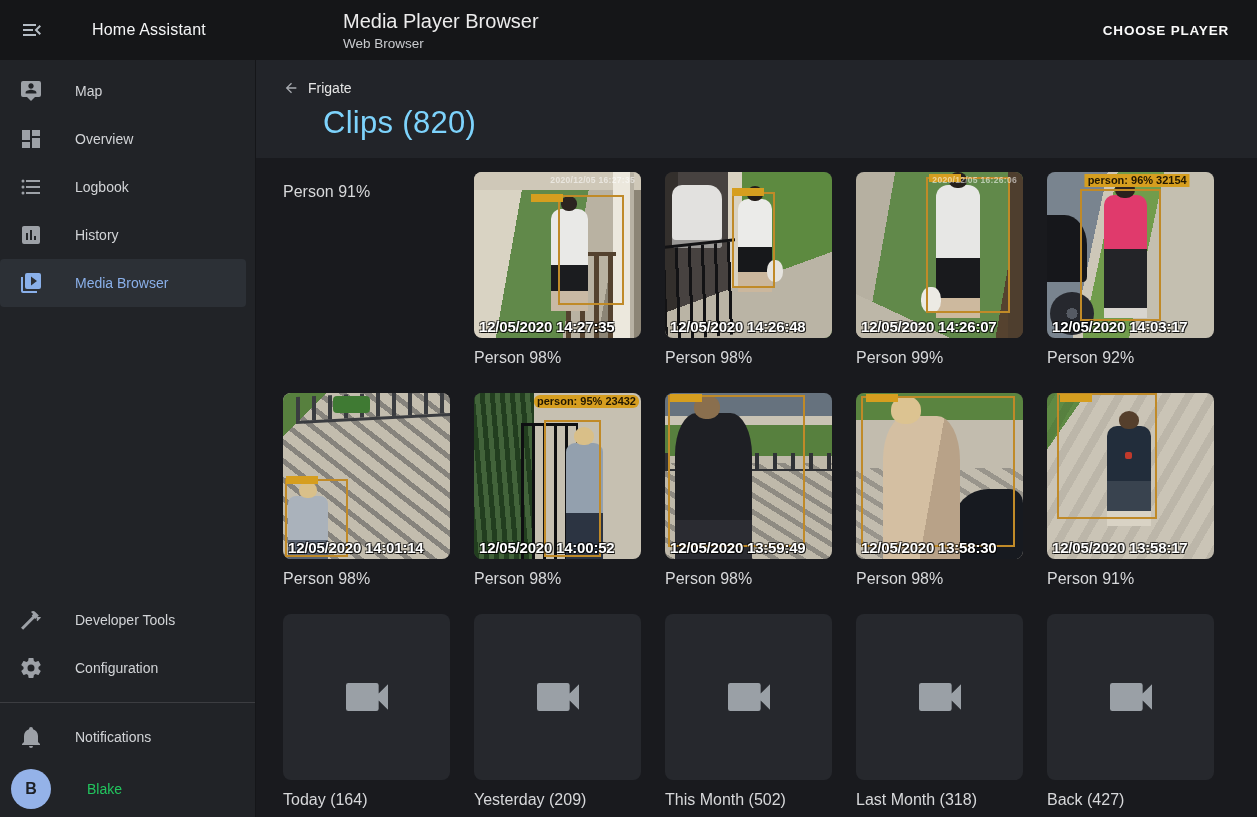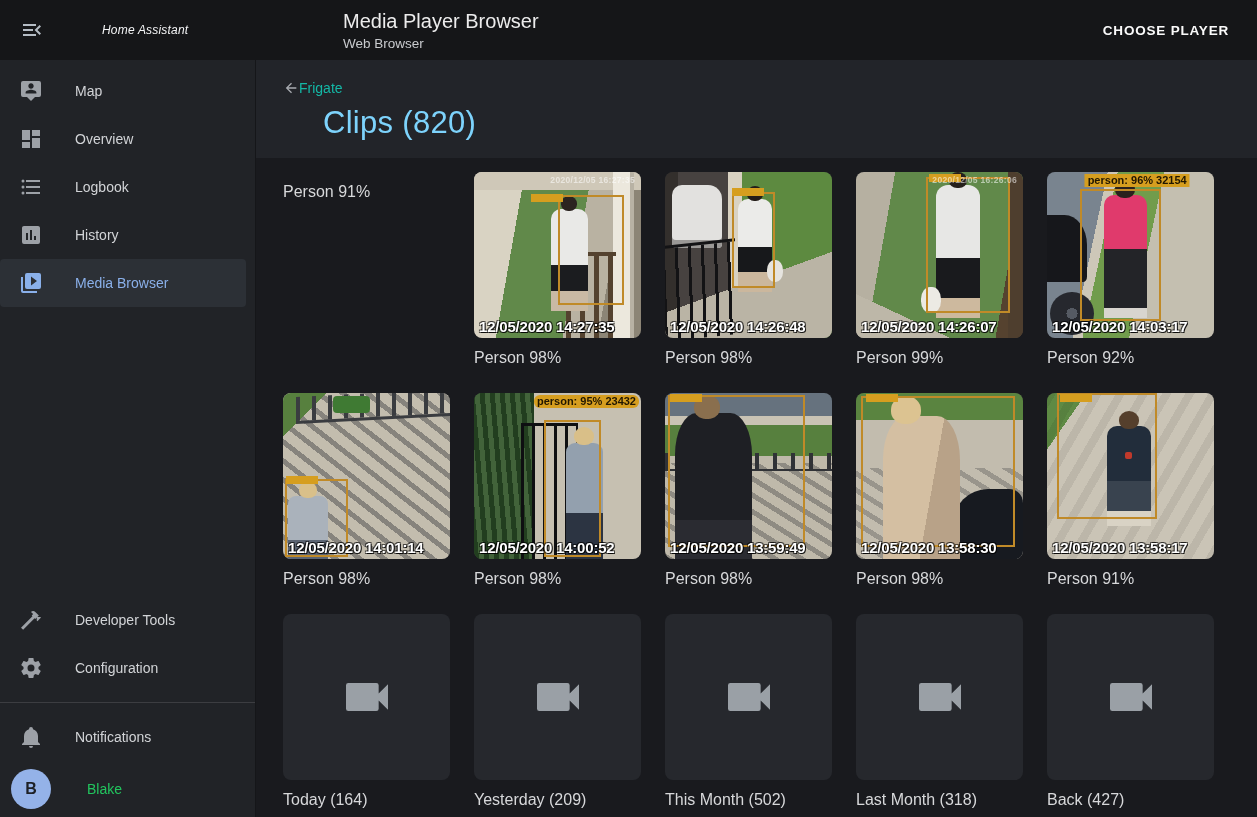--- a/index.html
+++ b/index.html
@@ -5,21 +5,21 @@
   * { box-sizing: border-box; margin: 0; padding: 0; }
   html,body { width:1257px; height:817px; overflow:hidden; background:#191a1e;
     font-family:"Liberation Sans", sans-serif; -webkit-font-smoothing:antialiased; }
 
   
   .topbar { position:absolute; left:0; top:0; width:1257px; height:60px;
     background:#151618; color:#fff; display:flex; align-items:center; z-index:30; }
   .menu-btn { width:48px; height:48px; margin-left:8px; display:flex; align-items:center;
     justify-content:center; cursor:pointer; border-radius:50%; }
   .menu-btn svg { width:24px; height:24px; fill:#b4bcc4; }
-  .app-title { font-size:12px; color:#f4f5f6; margin-left:46px; letter-spacing:.2px;font-style:italic; }
+  .app-title { font-size:16px; color:#f4f5f6; margin-left:36px; letter-spacing:.2px; }
   .topbar-title { position:absolute; left:343px; top:9px; }
   .topbar-title .t { font-size:20px; color:#ececec; line-height:24px; }
   .topbar-title .s { font-size:13.5px; color:#c9cbce; line-height:18px; margin-top:2px; }
   .choose-player { margin-left:auto; margin-right:20px; font-size:13.5px; font-weight:700;
     letter-spacing:.8px; color:#fafafa; cursor:pointer; padding:8px 8px; }
 
   
   .sidebar { position:absolute; left:0; top:60px; width:256px; height:757px;
     background:#212327; border-right:1px solid rgba(0,0,0,.35);
     display:flex; flex-direction:column; padding-top:7px; z-index:20; }
@@ -34,21 +34,21 @@
   .sidebar-bottom { margin-top:auto; }
   .side-divider { height:1px; background:rgba(255,255,255,.12); margin:10px 0; }
   .user-item { height:56px; display:flex; align-items:center; padding-left:11px; cursor:pointer; }
   .avatar { width:40px; height:40px; border-radius:50%; background:#94b2e8; color:#1d2025;
     font-size:16px; font-weight:700; display:flex; align-items:center; justify-content:center; }
   .user-name { margin-left:36px; font-size:14px; font-weight:500; color:#22c55e; }
 
   
   .header-strip { position:absolute; left:256px; top:60px; width:1001px; height:98px;
     background:#222429; padding:20px 0 0 27px; z-index:10; }
-  .breadcrumb { display:flex; align-items:center; color:#14b8a6; font-size:14px;
+  .breadcrumb { display:flex; align-items:center; gap:9px; color:#e5e5e5; font-size:14px;
     cursor:pointer; width:max-content; }
   .breadcrumb svg { width:16px; height:16px; fill:#a9acb1; }
   .page-title { margin-top:9px; font-size:31px; font-weight:400; color:#7dd3fc; letter-spacing:.3px;margin-left:40px; }
 
   
   .content { position:absolute; left:256px; top:158px; width:1001px; height:659px;
     background:#191a1e; overflow:hidden; }
   .grid { padding:14px 0 0 27px; display:grid; grid-template-columns:repeat(5,167px);
     column-gap:24px; }
   .tile { width:167px; margin-bottom:25px; cursor:pointer; }

